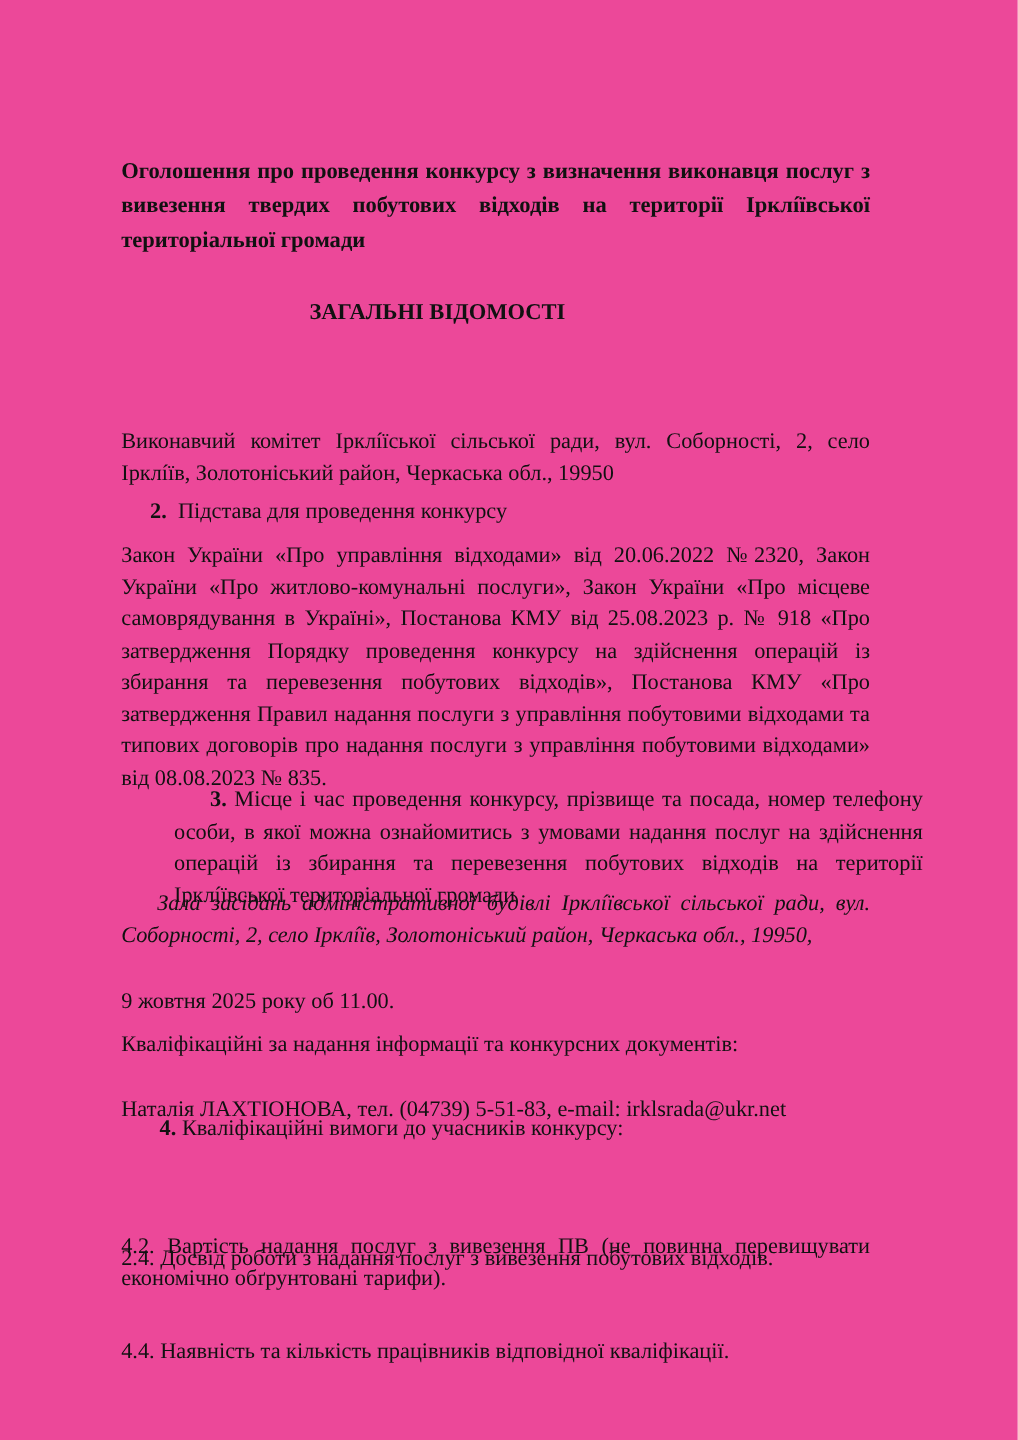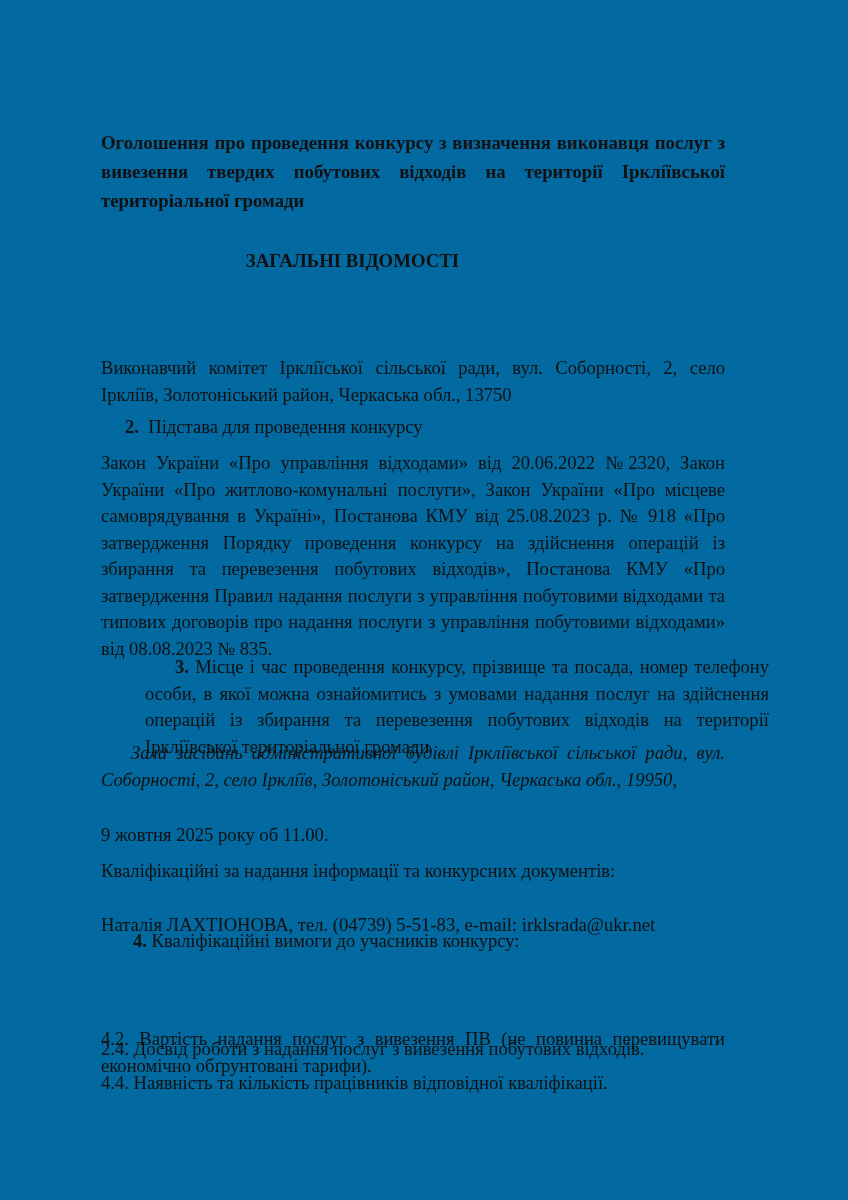--- a/index.html
+++ b/index.html
@@ -1,53 +1,53 @@
 <!DOCTYPE html>
 <html><head>
   <meta charset="utf-8">
   <style>
     html, body { margin: 0; padding: 0; background: #ffffff; }
     body {
       width: 848px; height: 1200px; position: relative; overflow: hidden;
       font-family: "Liberation Serif", "DejaVu Serif", serif;
       color: #111111;
     }
-    .page { position: absolute; left: 0; top: 0; width: 848px; height: 1200px; background: #0369a1; }
+    .page { position: absolute; left: 0; top: 0; width: 848px; height: 1200px; background: #ec4899; }
     .blk { position: absolute; left: 101px; width: 624px; font-size: 18.6px; line-height: 26.5px; }
     .just { text-align: justify; text-align-last: left; }
     .bold { font-weight: bold; }
     .title { top: 128px; line-height: 29px; font-size: 18.8px; }
-    .section-heading { position: absolute; left: 0; width: 705px; top: 250px; text-align: center; font-weight: bold; font-size: 18.8px; }
+    .section-heading { position: absolute; left: 12px; width: 705px; top: 250px; text-align: center; font-weight: bold; font-size: 18.8px; }
     .hnum { font-weight: bold; }
     .line { position: absolute; left: 101px; font-size: 18.6px; white-space: nowrap; }
   </style>
 </head>
 <body>
 
 <div class="page">
 
   <div class="blk just bold title">Оголошення про проведення конкурсу з визначення виконавця послуг з вивезення твердих побутових відходів на території Ірклíївської територіальної громади</div>
 
   <div class="section-heading">ЗАГАЛЬНІ ВІДОМОСТІ</div>
 
-  <div class="blk just" style="top:355px;">Виконавчий комітет Ірклíїської сільської ради, вул. Соборності, 2, село Ірклíїв,  Золотоніський район, Черкаська обл., 13750</div>
+  <div class="blk just" style="top:355px;">Виконавчий комітет Ірклíїської сільської ради, вул. Соборності, 2, село Ірклíїв,  Золотоніський район, Черкаська обл., 19950</div>
 
   <div class="line" style="top:416px; left:125px;">
     <span class="hnum">2.</span>&nbsp;&nbsp;<span>Підстава для проведення конкурсу</span>
   </div>
   <div class="blk just" style="top:450px;">Закон України «Про управління відходами» від 20.06.2022 №2320, Закон України «Про житлово-комунальні послуги», Закон України «Про місцеве самоврядування в Україні», Постанова КМУ від 25.08.2023 р. № 918 «Про затвердження Порядку проведення конкурсу на здійснення операцій із збирання та перевезення побутових відходів», Постанова КМУ «Про затвердження Правил надання послуги з управління побутовими відходами та типових договорів про надання послуги з управління побутовими відходами» від 08.08.2023  № 835.</div>
 
   <div class="blk just" style="top:654px;margin-left:44px;">
     <span style="display:inline-block; width:30px;"></span><span class="hnum">3.</span>&nbsp;<span>Місце і час проведення конкурсу, прізвище та посада, номер телефону особи, в якої можна ознайомитись з умовами надання послуг на здійснення операцій із збирання та перевезення побутових відходів на території Ірклíївської територіальної громади</span>
   </div>
   <div class="blk just" style="top:740px; text-indent:30px;font-style:italic;">Зала засідань адміністративної будівлі Ірклíївської сільської ради, вул. Соборності, 2, село Ірклíїв, Золотоніський район, Черкаська обл., 19950,</div>
   <div class="line" style="top:824px;">9 жовтня 2025 року об 11.00.</div>
   <div class="line" style="top:860px;">Кваліфікаційні за надання інформації та конкурсних документів:</div>
   <div class="line" style="top:893px;margin-top:21px;">Наталія ЛАХТІОНОВА, тел. (04739) 5-51-83, e-mail: irklsrada@ukr.net</div>
 
   <div class="line" style="top:930px; left:133px;">
     <span class="hnum">4.</span>&nbsp;<span>Кваліфікаційні вимоги до учасників конкурсу:</span>
   </div>
   <div class="blk just" style="top:1026px;">4.2. Вартість надання послуг з вивезення ПВ (не повинна перевищувати економічно обґрунтовані тарифи).</div>
   <div class="line" style="top:1038px;">2.4. Досвід роботи з надання послуг з вивезення побутових відходів.</div>
-  <div class="line" style="top:1072px;">4.4. Наявність та кількість працівників відповідної кваліфікації.</div>
+  <div class="line" style="top:1116px;">4.4. Наявність та кількість працівників відповідної кваліфікації.</div>
 
 </div>
 
 </body></html>

